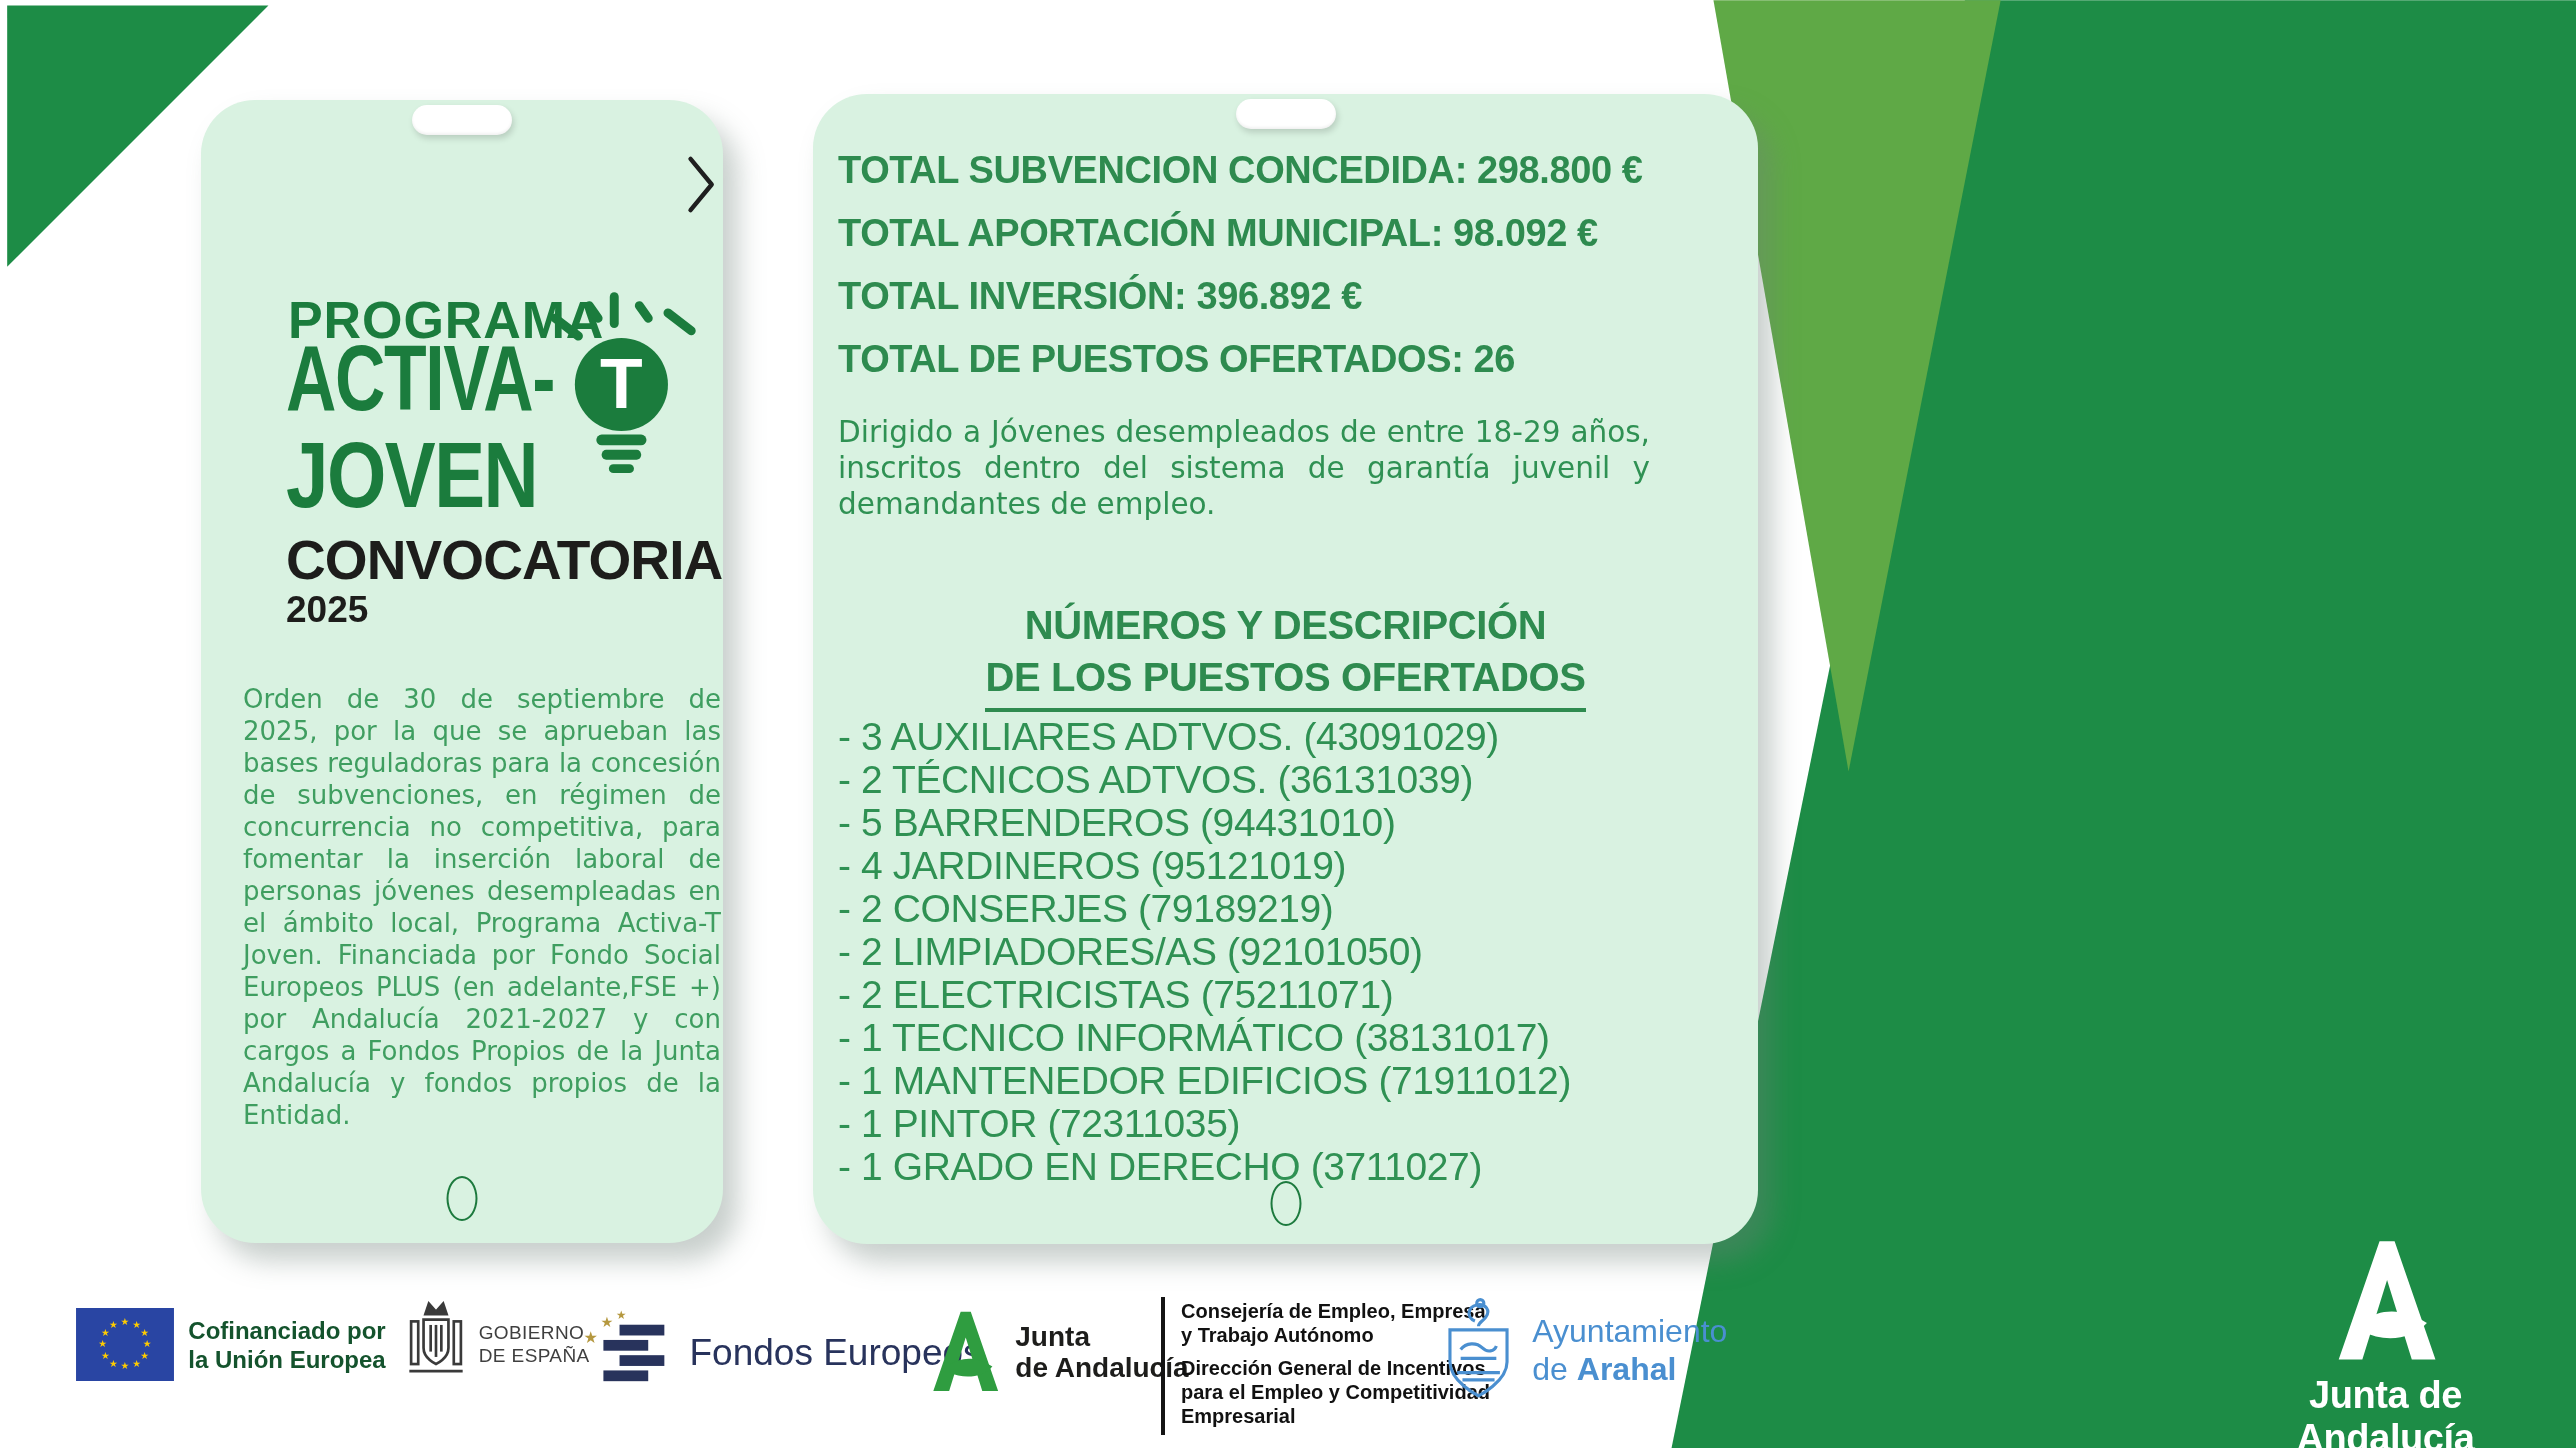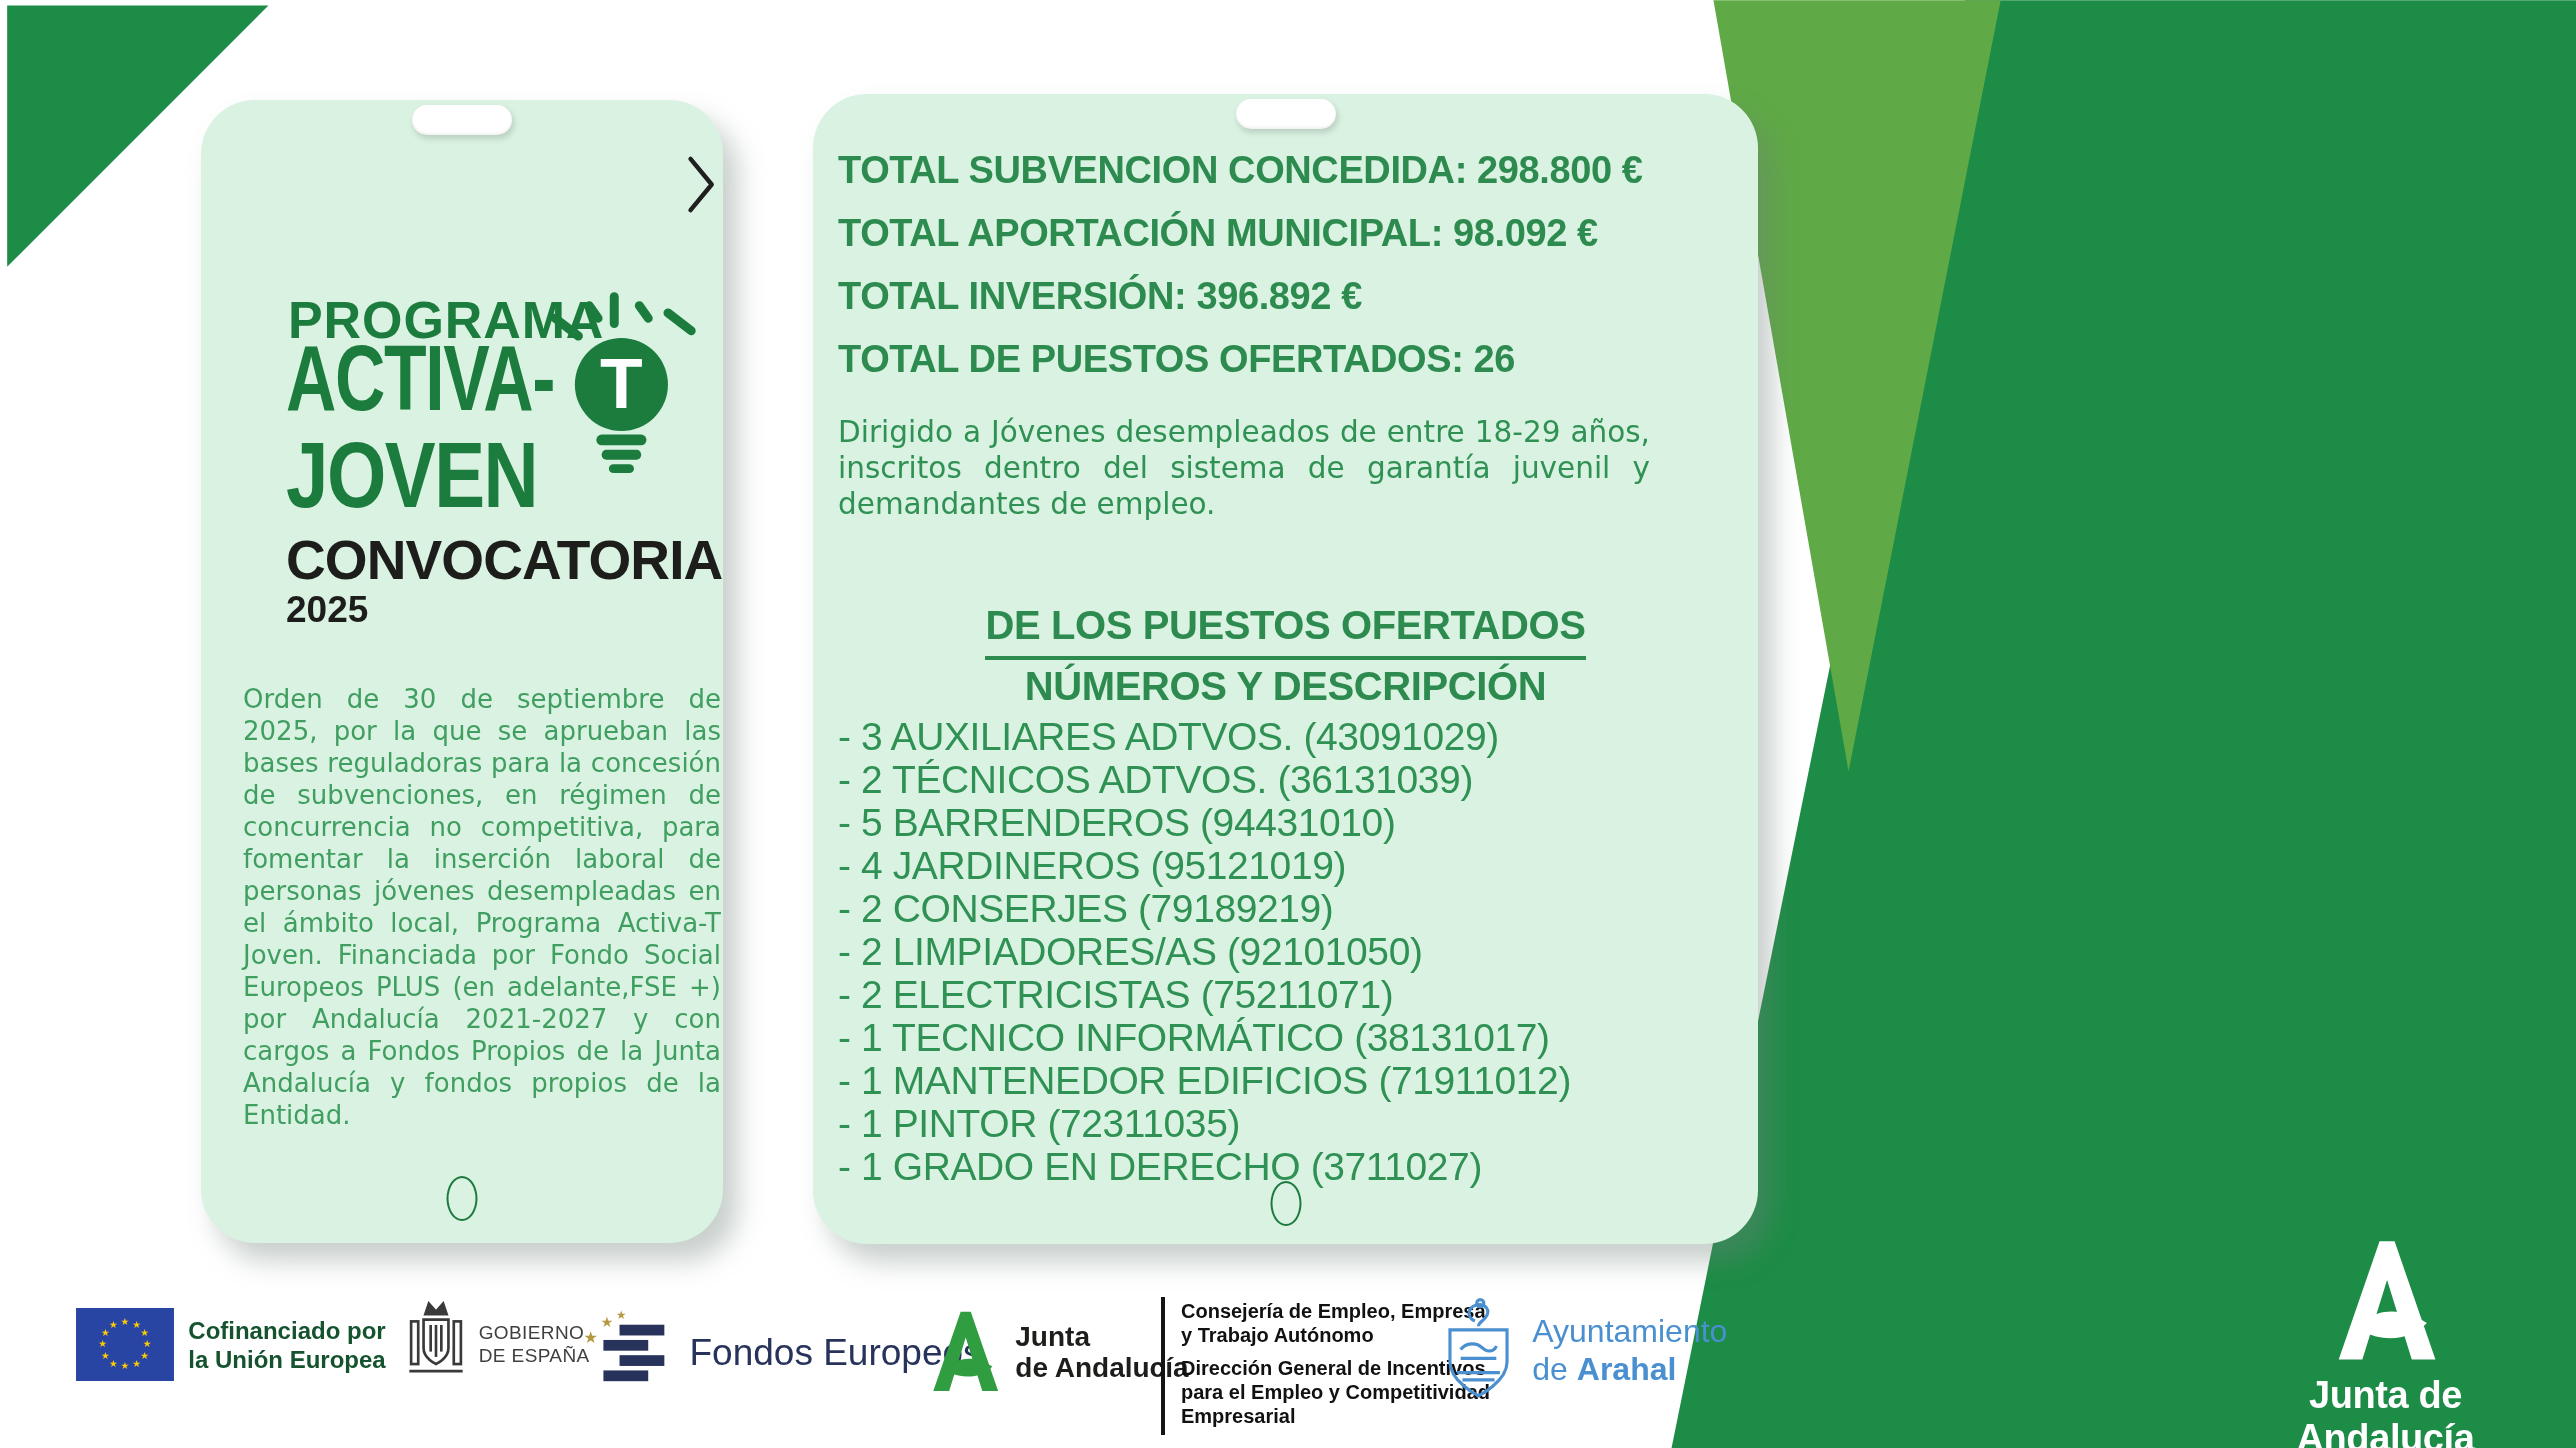--- a/index.html
+++ b/index.html
@@ -105,22 +105,22 @@
 
     <div>TOTAL SUBVENCION CONCEDIDA: 298.800 €</div>
         <div>TOTAL APORTACIÓN MUNICIPAL: 98.092 €</div>
         <div>TOTAL INVERSIÓN: 396.892 €</div>
         <div>TOTAL DE PUESTOS OFERTADOS: 26</div>
       </div>
 
     <div class="rp-aud">Dirigido a Jóvenes desempleados de entre 18-29 años, inscritos dentro del sistema de garantía juvenil y demandantes de empleo.</div>
 
     <div class="rp-sec">
+      <div>NÚMEROS Y DESCRIPCIÓN</div>
       <div><span class="u">DE LOS PUESTOS OFERTADOS</span></div>
-      <div>NÚMEROS Y DESCRIPCIÓN</div>
     </div>
 
     <ul class="rp-list">
 
     <li>- 3 AUXILIARES ADTVOS. (43091029)</li>
         <li>- 2 TÉCNICOS ADTVOS. (36131039)</li>
         <li>- 5 BARRENDEROS (94431010)</li>
         <li>- 4 JARDINEROS (95121019)</li>
         <li>- 2 CONSERJES (79189219)</li>
         <li>- 2 LIMPIADORES/AS (92101050)</li>

